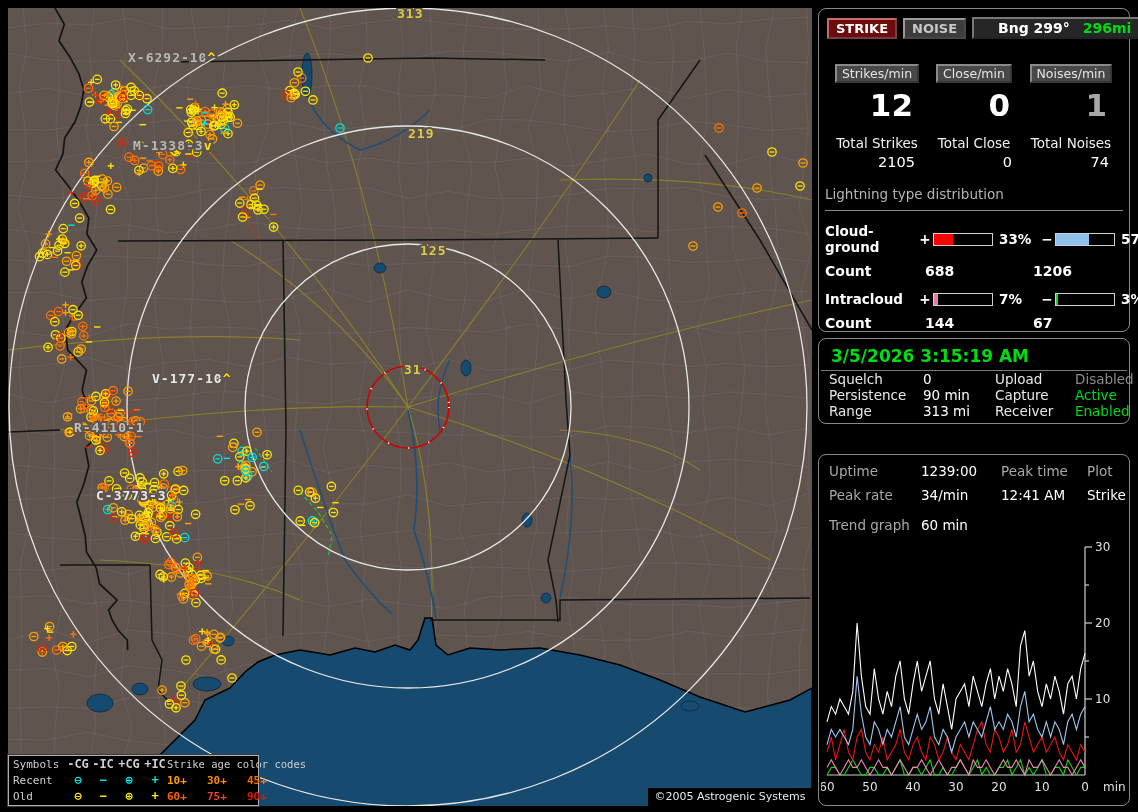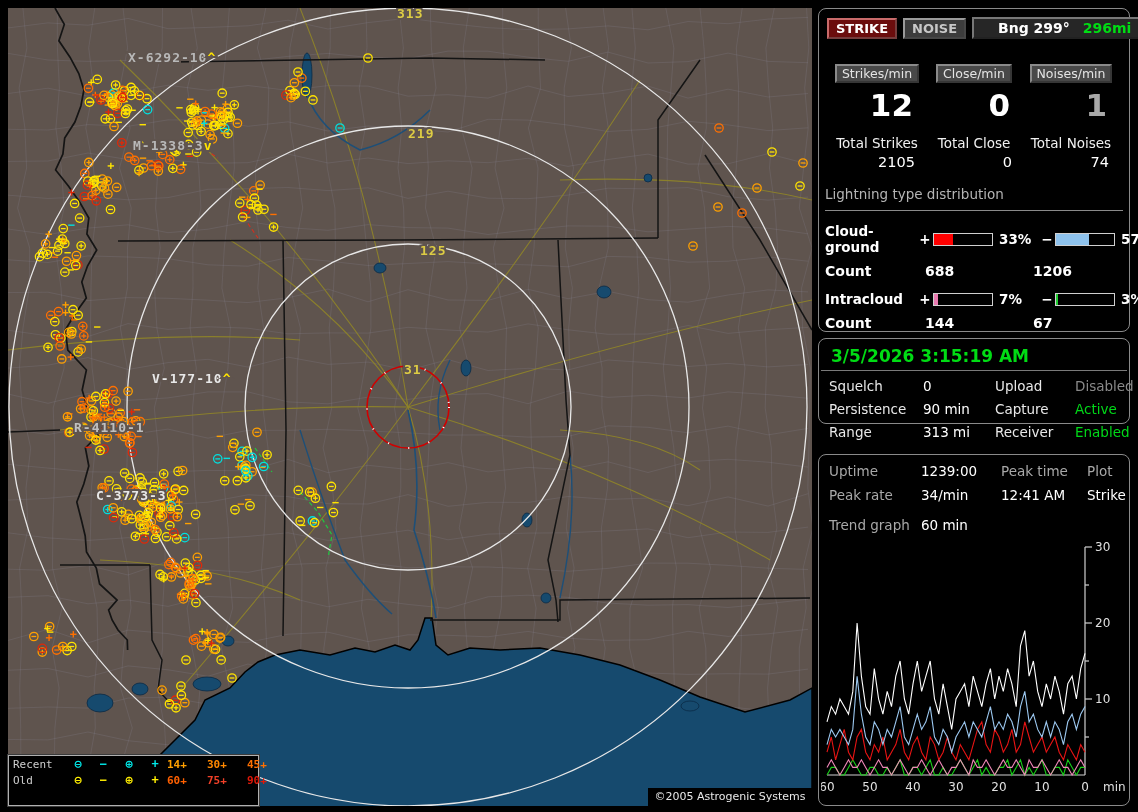--- a/index.html
+++ b/index.html
@@ -48,21 +48,21 @@
         align-items:center;margin-top:12px;font-size:13.5px;font-weight:bold;}
   .crow{display:grid;grid-template-columns:92px 116px auto;margin-top:8px;
         font-size:14px;font-weight:bold;}
   .bar{width:58px;height:11px;border:1px solid #d0d0d0;background:#000;}
   .bar>div{height:100%;}
   .sgn{text-align:center;font-weight:bold;}
   
   #dt{color:#00dc14;font-size:17px;font-weight:bold;padding:7px 10px 4px 10px;
       border-bottom:1px solid #7a7a7a;margin:0 2px;}
   .srow{display:grid;grid-template-columns:94px 72px 80px auto;padding:0 10px;
-        font-size:13.5px;margin-top:7px;}
+        font-size:13.5px;}
   .lab{color:#e8e8e8;} .val{color:#fff;}
   
   .urow{display:grid;grid-template-columns:92px 80px 86px auto;padding:0 10px;
         font-size:13.5px;margin-top:8px;}
   .gray{color:#a8a8a8;}
   #trendrow{margin-top:14px;}
   #chart{position:absolute;left:2px;bottom:6px;}
 </style>
 </head>
 <body>
@@ -1292,27 +1292,35 @@
         <text x="404" y="374" fill="#ddcc44" font-size="13" font-family="&quot;DejaVu Sans Mono&quot;,monospace" font-weight="bold" paint-order="stroke" stroke="#5f544e" stroke-width="4" letter-spacing="1">31</text>
         <text x="128" y="62" fill="#b8b8b8" font-size="13" font-family="&quot;DejaVu Sans Mono&quot;,monospace" font-weight="bold" paint-order="stroke" stroke="#5f544e" stroke-width="4" letter-spacing="1">X-6292-10<tspan fill="#ffe400">^</tspan></text>
         <text x="133" y="150" fill="#b8b8b8" font-size="13" font-family="&quot;DejaVu Sans Mono&quot;,monospace" font-weight="bold" paint-order="stroke" stroke="#5f544e" stroke-width="4" letter-spacing="1">M-1338-3<tspan fill="#ffe400">v</tspan></text>
         <text x="152" y="383" fill="#e8e8e8" font-size="13" font-family="&quot;DejaVu Sans Mono&quot;,monospace" font-weight="bold" paint-order="stroke" stroke="#5f544e" stroke-width="4" letter-spacing="1">V-177-10<tspan fill="#ffe400">^</tspan></text>
         <text x="74" y="432" fill="#c0c0c0" font-size="13" font-family="&quot;DejaVu Sans Mono&quot;,monospace" font-weight="bold" paint-order="stroke" stroke="#5f544e" stroke-width="4" letter-spacing="1">R-4110-1</text>
         <text x="96" y="500" fill="#e8e8e8" font-size="13" font-family="&quot;DejaVu Sans Mono&quot;,monospace" font-weight="bold" paint-order="stroke" stroke="#5f544e" stroke-width="4" letter-spacing="1">C-3773-3</text>
       </g>
   </svg>
 
   <div id="legend">
+    <div class="lg-row lg-head">
+      <span>Symbols</span>
+      <span class="lg-sym">-CG</span>
+      <span class="lg-sym">-IC</span>
+      <span class="lg-sym">+CG</span>
+      <span class="lg-sym">+IC</span>
+      <span class="lg-agehead">Strike age color codes</span>
+    </div>
     <div class="lg-row">
       <span>Recent</span>
       <span class="lg-sym" style="color: rgb(0, 232, 232);">⊖</span>
       <span class="lg-sym" style="color: rgb(0, 232, 232);">−</span>
       <span class="lg-sym" style="color: rgb(0, 232, 232);">⊕</span>
       <span class="lg-sym" style="color: rgb(0, 232, 232);">+</span>
-      <span class="lg-age" style="color: rgb(255, 160, 0);">14+</span>
+      <span class="lg-age" style="color: rgb(255, 160, 0);">10+</span>
       <span class="lg-age" style="color: rgb(255, 136, 0);">30+</span>
       <span class="lg-age" style="color: rgb(255, 112, 0);">45+</span>
     </div>
     <div class="lg-row">
       <span>Old</span>
       <span class="lg-sym" style="color: rgb(255, 238, 0);">⊖</span>
       <span class="lg-sym" style="color: rgb(255, 238, 0);">−</span>
       <span class="lg-sym" style="color: rgb(255, 238, 0);">⊕</span>
       <span class="lg-sym" style="color: rgb(255, 238, 0);">+</span>
       <span class="lg-age" style="color: rgb(255, 96, 0);">60+</span>

